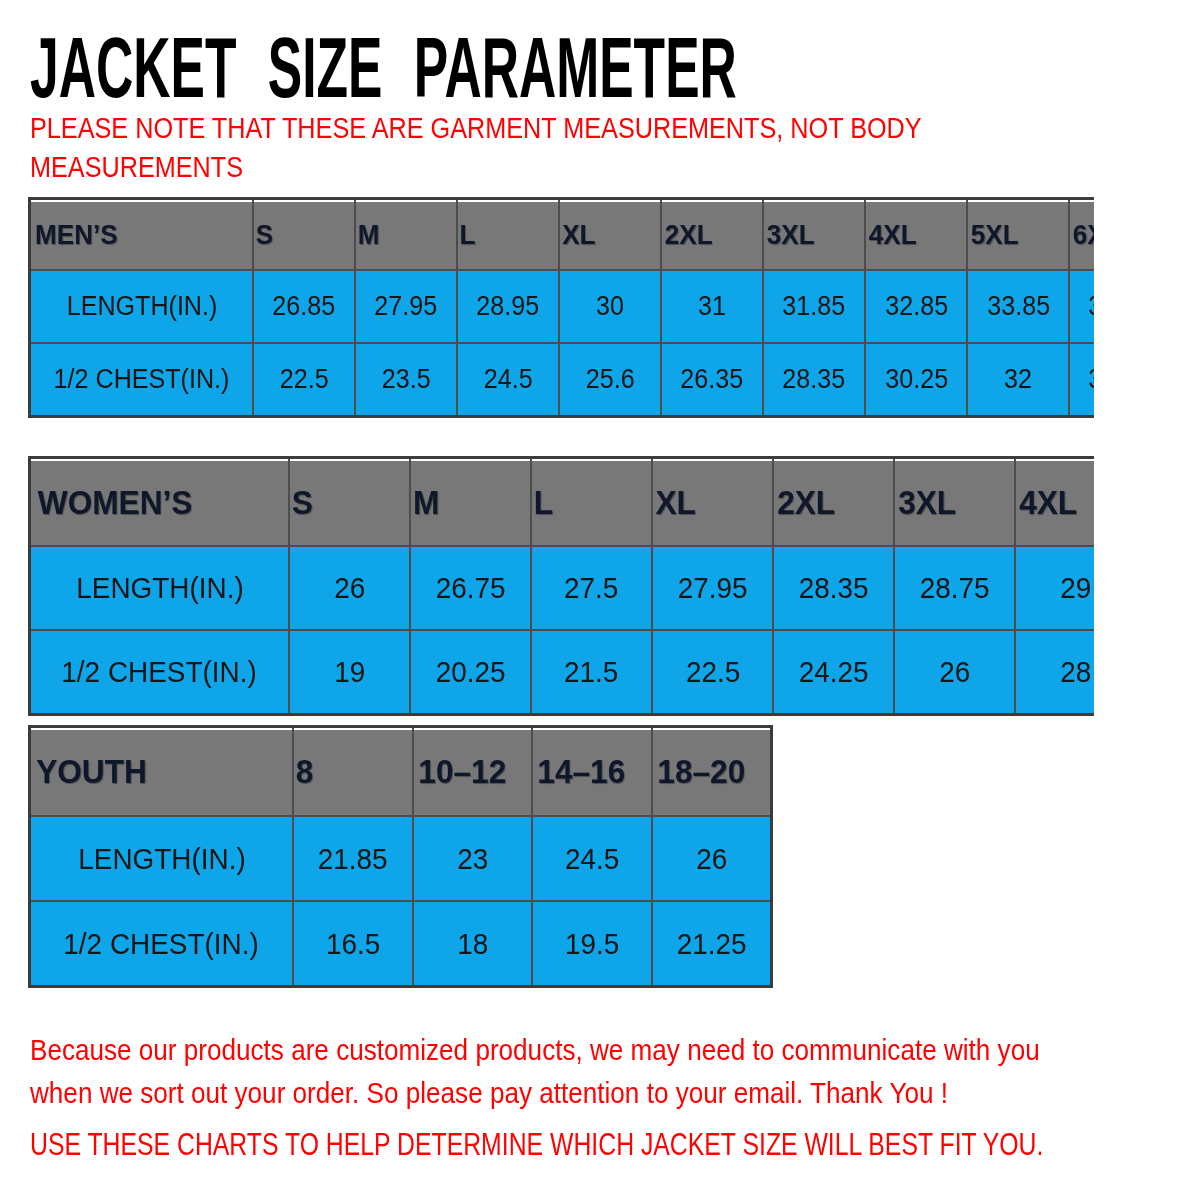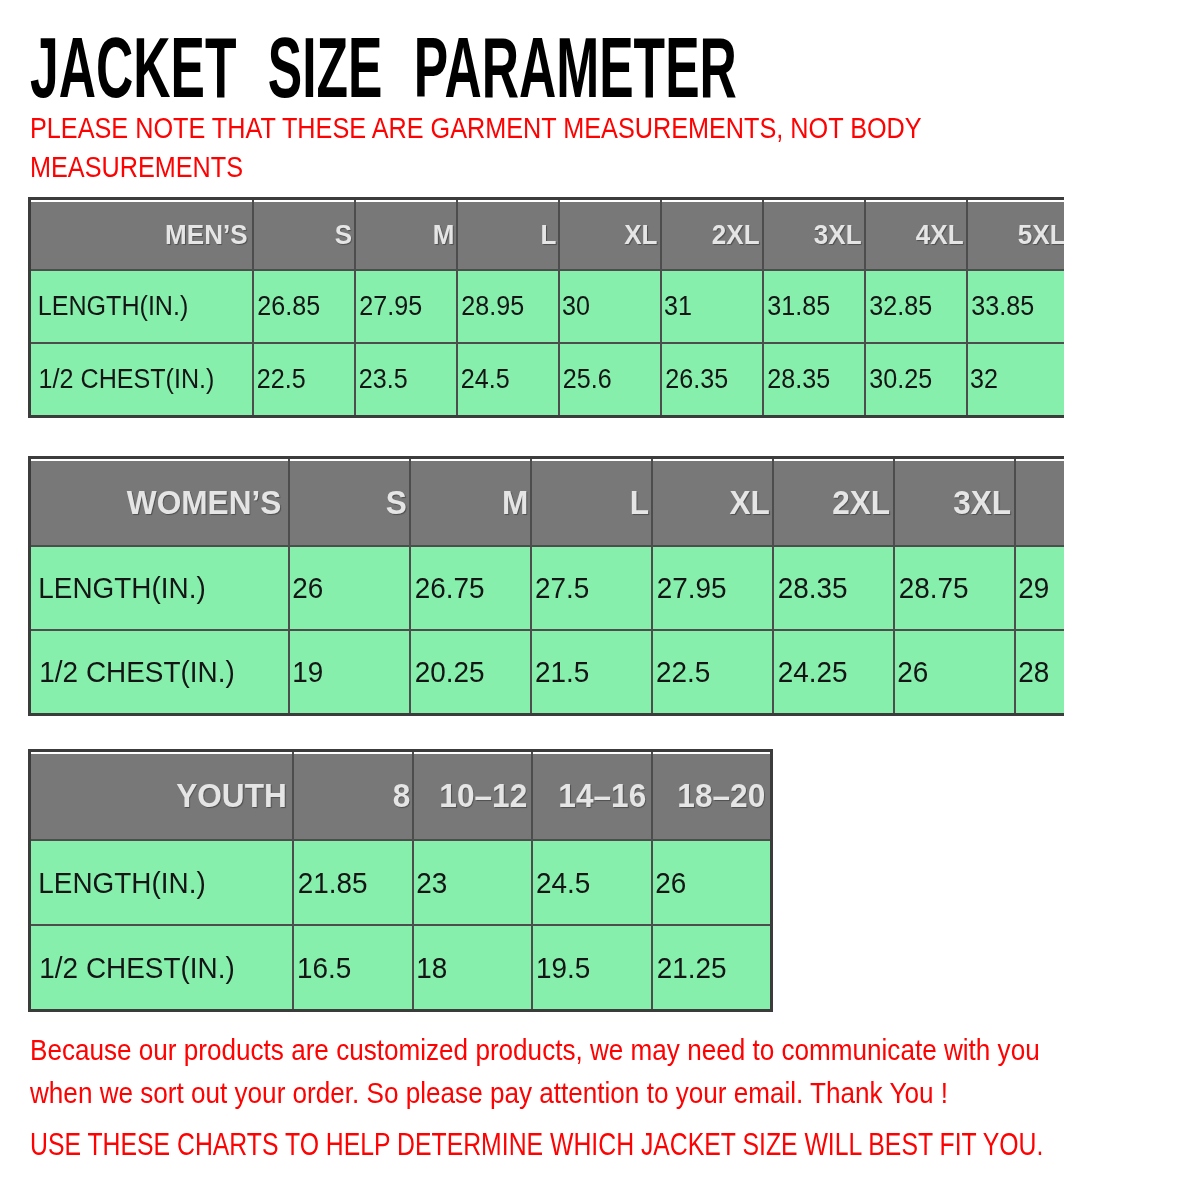--- a/index.html
+++ b/index.html
@@ -1,54 +1,55 @@
 <!DOCTYPE html>
 <html><head>
 <meta charset="utf-8">
 <style>
   html,body{margin:0;padding:0;background:#ffffff;}
   .page{
     position:relative;width:1064px;height:1200px;background:#ffffff;overflow:hidden;
     font-family:"Liberation Sans", sans-serif;
+    padding-left:30px;
   }
   .title{
     position:absolute;left:30px;top:24px;
     font-size:86px;line-height:86px;font-weight:bold;color:#000;
     white-space:nowrap;letter-spacing:0px;word-spacing:0.33em;
     transform:scaleX(0.60);transform-origin:left top;
   }
   .note{
     position:absolute;left:30px;top:109px;color:#fe0202;
     font-size:29px;line-height:39px;font-weight:400;
     transform:scaleX(0.87);transform-origin:left top;white-space:nowrap;
   }
   table.sz{
     position:absolute;border-collapse:collapse;table-layout:fixed;
     border:3px solid #3c3c3c;background:#ffffff;
   }
   table.sz th{
-    background:#787878;color:#e5e5e5;font-weight:bold;
-    border:2px solid #4d4d4d;text-align:right;vertical-align:middle;
+    background:#787878;color:#0f172a;font-weight:bold;
+    border:2px solid #4d4d4d;text-align:left;vertical-align:middle;
     box-shadow:inset 0 2px 0 #ffffff;
     text-shadow:1px 1px 1px rgba(0,0,0,0.35);
   }
   table.sz td{
-    border:2px solid #4d4d4d;vertical-align:middle;
-    color:#151515;background:#86efac;
+    border:2px solid #4d4d4d;text-align:center;vertical-align:middle;
+    color:#151515;background:#0ea5e9;
   }
   .cx{display:inline-block;transform:scaleX(0.93);white-space:nowrap;}
   .t-mens{left:28px;top:197px;width:1145px;}
   .t-mens th{height:67px;font-size:28px;}
   .t-mens td{height:69px;font-size:27px;}
   .t-mens tr:first-child th:first-child{width:219px;}
   .t-womens{left:28px;top:456px;width:1110px;}
   .t-womens th{height:84px;font-size:34px;}
   .t-womens td{height:80px;font-size:30px;}
   .t-womens tr:first-child th:first-child{width:255px;}
-  .t-youth{left:28px;top:749px;width:745px;}
+  .t-youth{left:28px;top:725px;width:745px;}
   .t-youth th{height:85px;font-size:34px;}
   .t-youth td{height:81px;font-size:30px;}
   .t-youth tr:first-child th:first-child{width:259px;}
   .footer-para{
     position:absolute;left:30px;top:1028px;color:#fe0202;
     font-size:30px;line-height:43px;
     transform:scaleX(0.87);transform-origin:left top;white-space:nowrap;
   }
   .footer-cta{
     position:absolute;left:30px;top:1127px;color:#fe0202;

